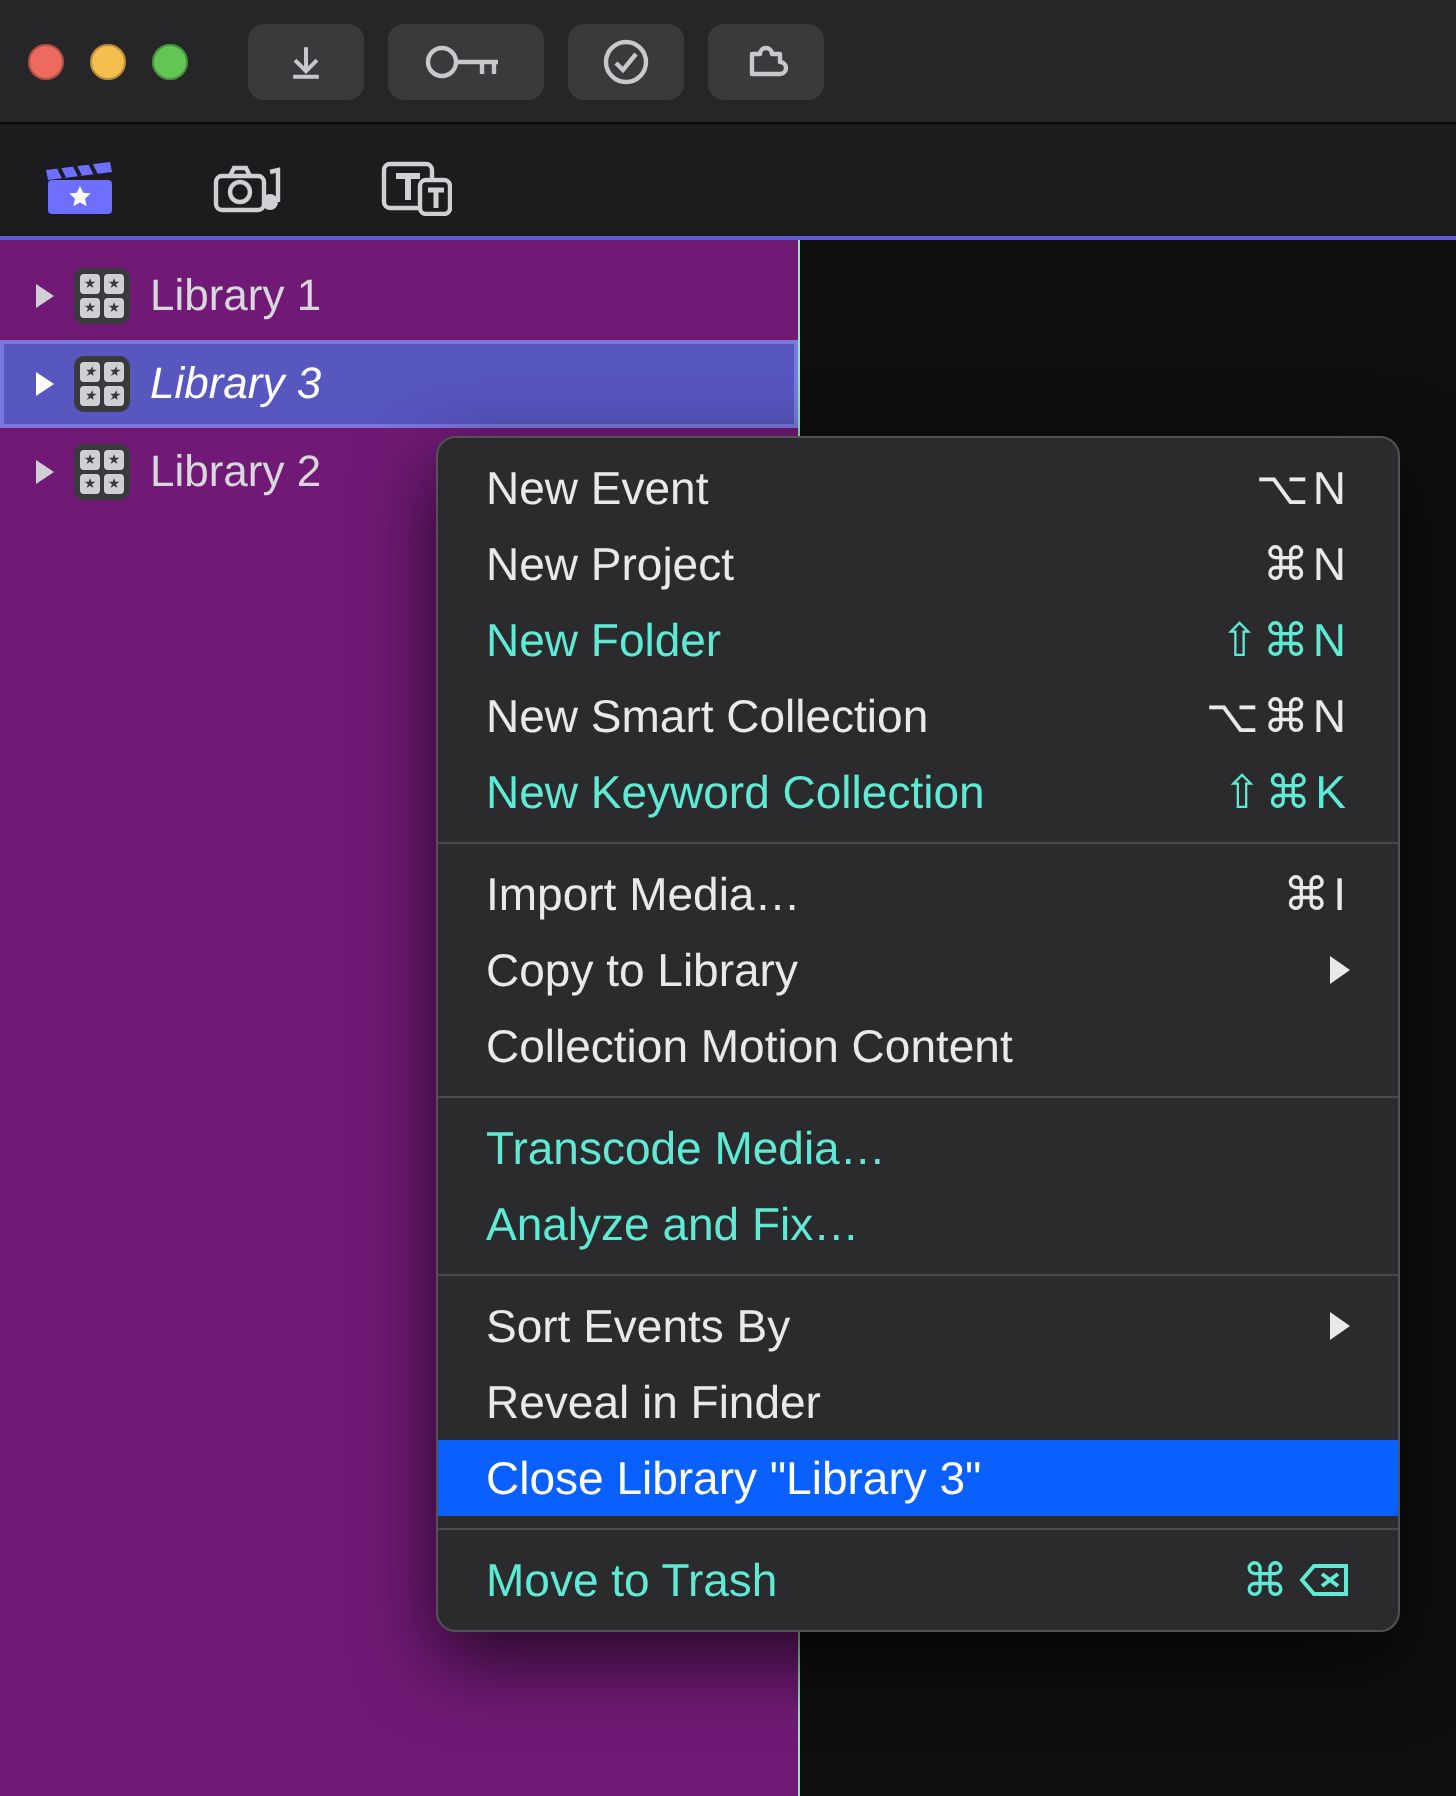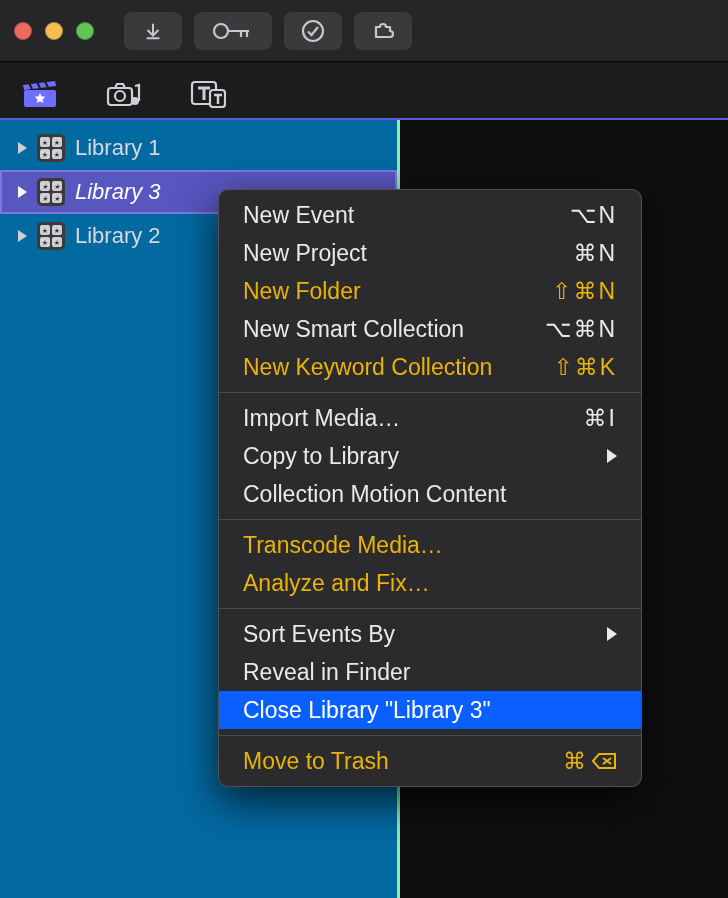--- a/index.html
+++ b/index.html
@@ -62,22 +62,22 @@
   .tabstrip .tab { color: #cfcfd4; display:flex; align-items:center; }
   .tabstrip .tab.active { color: #6e6eff; }
   .tabstrip svg { width: 36px; height: 28px; }
 
   .split {
     display: flex;
     height: calc(100% - 62px - 58px);
   }
   .sidebar {
     width: 400px;
-    border-right: 3px solid #86efac;
-    background: #0369a1;
+    border-right: 1px solid #86efac;
+    background: #701a75;
     padding-top: 6px;
   }
   .main {
     flex: 1;
     background: #0f0f10;
   }
 
   
   .librow {
     display: flex;
@@ -113,43 +113,43 @@
     outline: 2px solid #7a78e0;
     outline-offset: -2px;
     font-style: italic;
   }
   .librow.selected .disclosure { border-left-color: #fff; }
 
   
   .contextmenu {
     position: absolute;
     left: 218px;
-    top: 189px;
-    width: 424px;
+    top: 218px;
+    width: 482px;
     background: #2b2b2d;
     border: 1px solid #525254;
     border-radius: 10px;
     box-shadow: 0 14px 40px rgba(0,0,0,0.7);
     padding: 6px 0;
     font-size: 23px;
     color: #e9e9ec;
   }
   .contextmenu .item {
     display: flex;
     align-items: center;
     justify-content: space-between;
     padding: 5px 24px;
     height: 38px;
   }
   .contextmenu .item.highlight {
     background: #0a60ff;
     color: #fff;
   }
   .contextmenu .item.disabled {
-    color: #eab308;
+    color: #5eead4;
   }
   .contextmenu .item .shortcut {
     font-size: 23px;
     letter-spacing: 2px;
     white-space: nowrap;
   }
   .contextmenu .item .subarrow {
     width: 0; height: 0;
     border-top: 7px solid transparent;
     border-bottom: 7px solid transparent;

